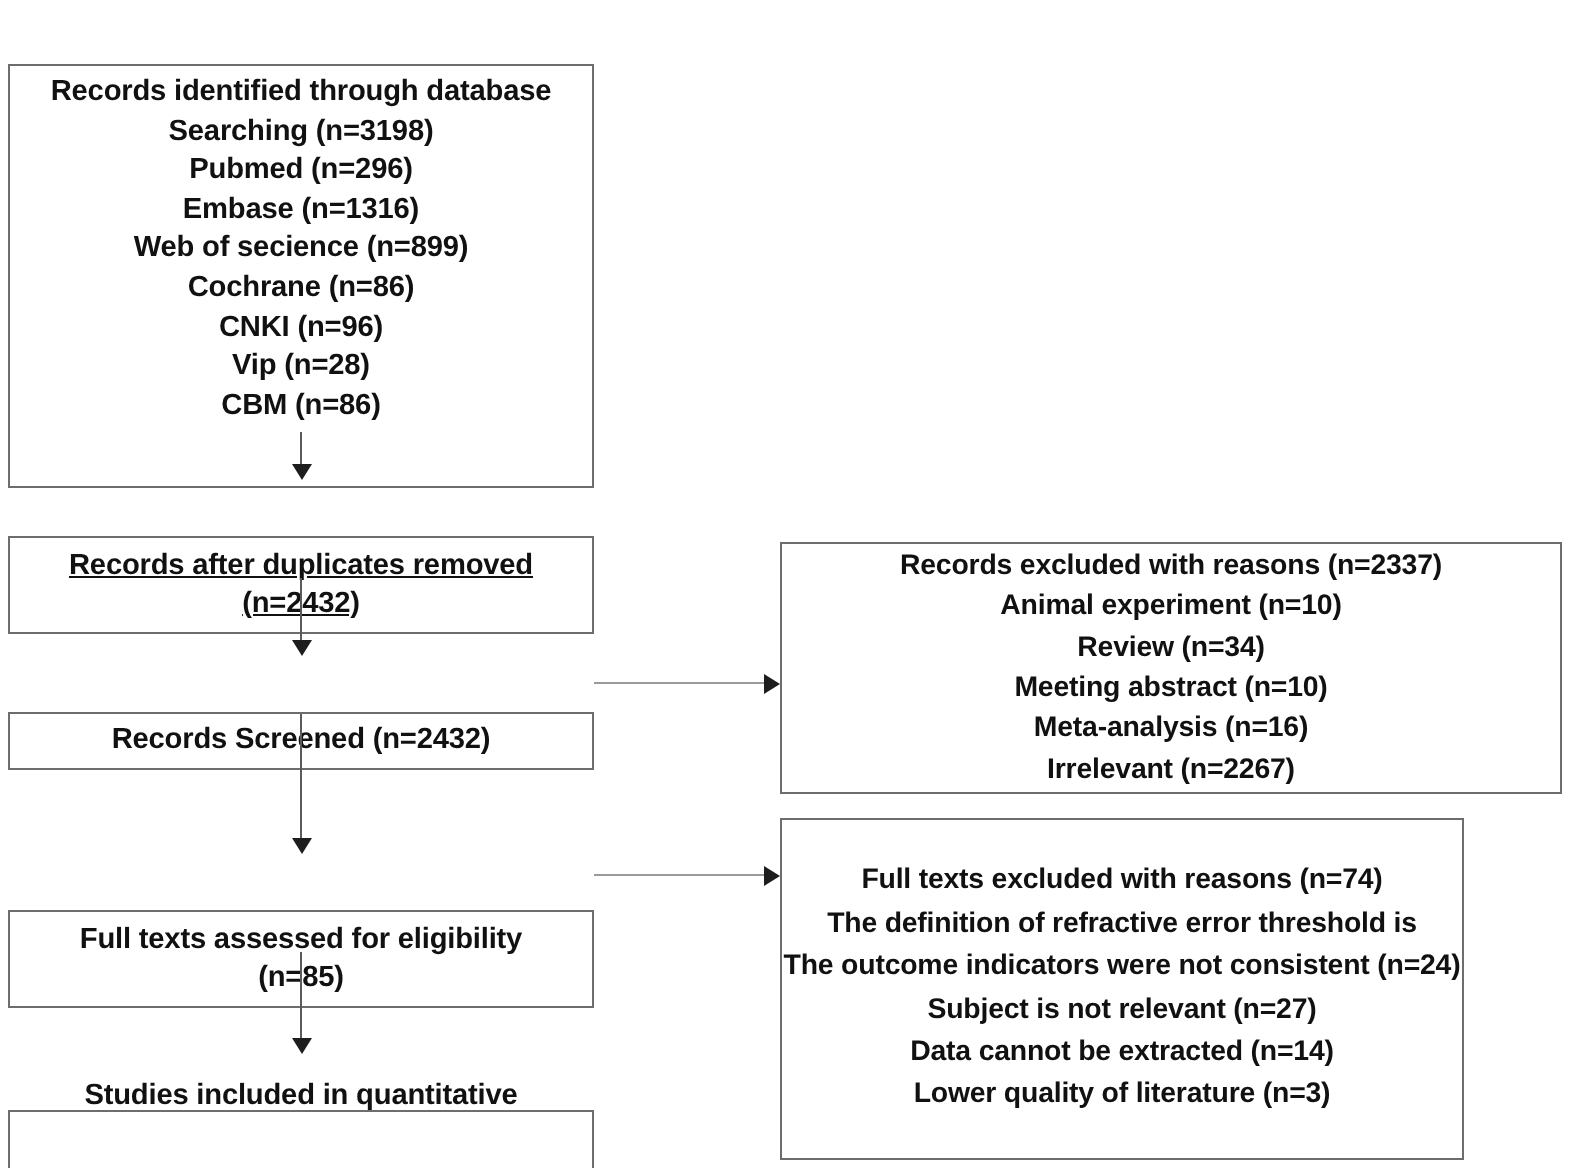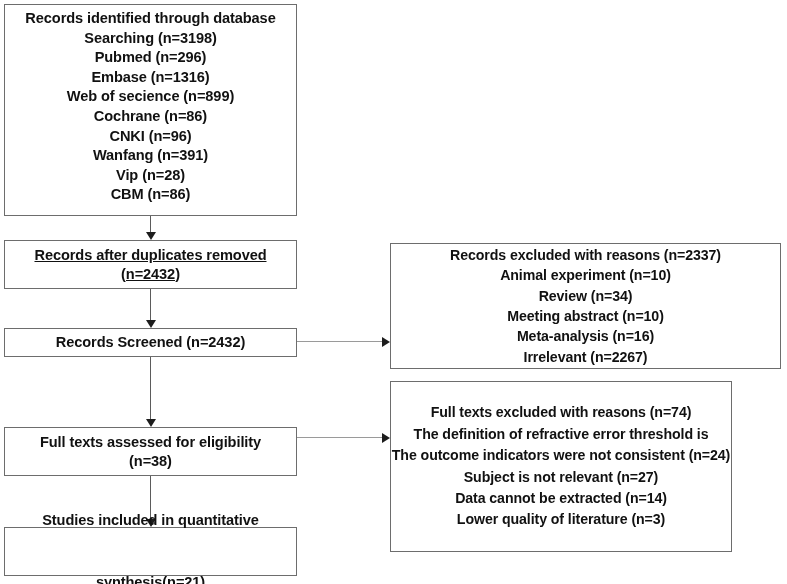--- a/index.html
+++ b/index.html
@@ -22,20 +22,21 @@
   .box {
     position: absolute;
     box-sizing: border-box;
     border: 1.4px solid #6d6d6d;
     background: #ffffff;
     display: flex;
     flex-direction: column;
     align-items: center;
     justify-content: center;
     text-align: right;
+    margin-top: 28px;
   }
   .box .line {
     display: block;
     white-space: nowrap;
     font-weight: bold;
     letter-spacing: -0.1px;
   }
 
   
   #box-identified {
@@ -111,21 +112,20 @@
 <div id="diagram">
 
   <div class="box" id="box-identified">
     <span class="line">Records identified through database</span>
     <span class="line">Searching  (n=3198)</span>
     <span class="line">Pubmed (n=296)</span>
     <span class="line">Embase (n=1316)</span>
     <span class="line">Web of secience (n=899)</span>
     <span class="line">Cochrane (n=86)</span>
     <span class="line">CNKI (n=96)</span>
-    <span class="line">Wanfang (n=391)</span>
     <span class="line">Vip (n=28)</span>
     <span class="line">CBM (n=86)</span>
   </div>
 
   <div class="vline" style="left:150px; top:216px; height:19px;"></div>
   <div class="arrow-down" style="left:145.7px; top:232px;"></div>
 
   <div class="box" id="box-duplicates">
     <span class="line">Records after duplicates removed</span>
     <span class="line">(n=2432)</span>
@@ -139,21 +139,21 @@
   </div>
 
   <div class="hline" style="left:297px; top:341px; width:85px;"></div>
   <div class="arrow-right" style="left:382px; top:336.7px;"></div>
 
   <div class="vline" style="left:150px; top:357px; height:62px;"></div>
   <div class="arrow-down" style="left:145.7px; top:419px;"></div>
 
   <div class="box" id="box-fulltexts">
     <span class="line">Full texts assessed for eligibility</span>
-    <span class="line">(n=38)</span>
+    <span class="line">(n=85)</span>
   </div>
 
   <div class="hline" style="left:297px; top:437px; width:85px;"></div>
   <div class="arrow-right" style="left:382px; top:432.7px;"></div>
 
   <div class="vline" style="left:150px; top:476px; height:43px;"></div>
   <div class="arrow-down" style="left:145.7px; top:519px;"></div>
 
   <div class="box" id="box-included">
     <span class="line">Studies included in quantitative</span>

